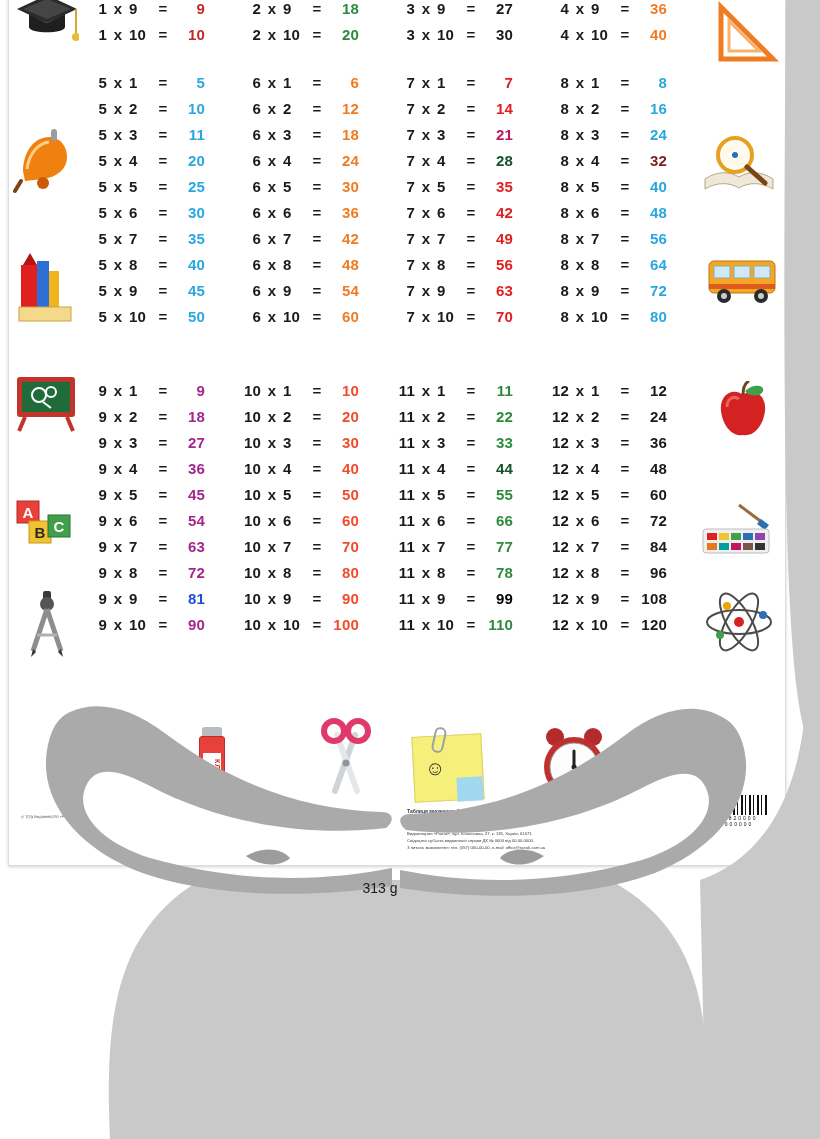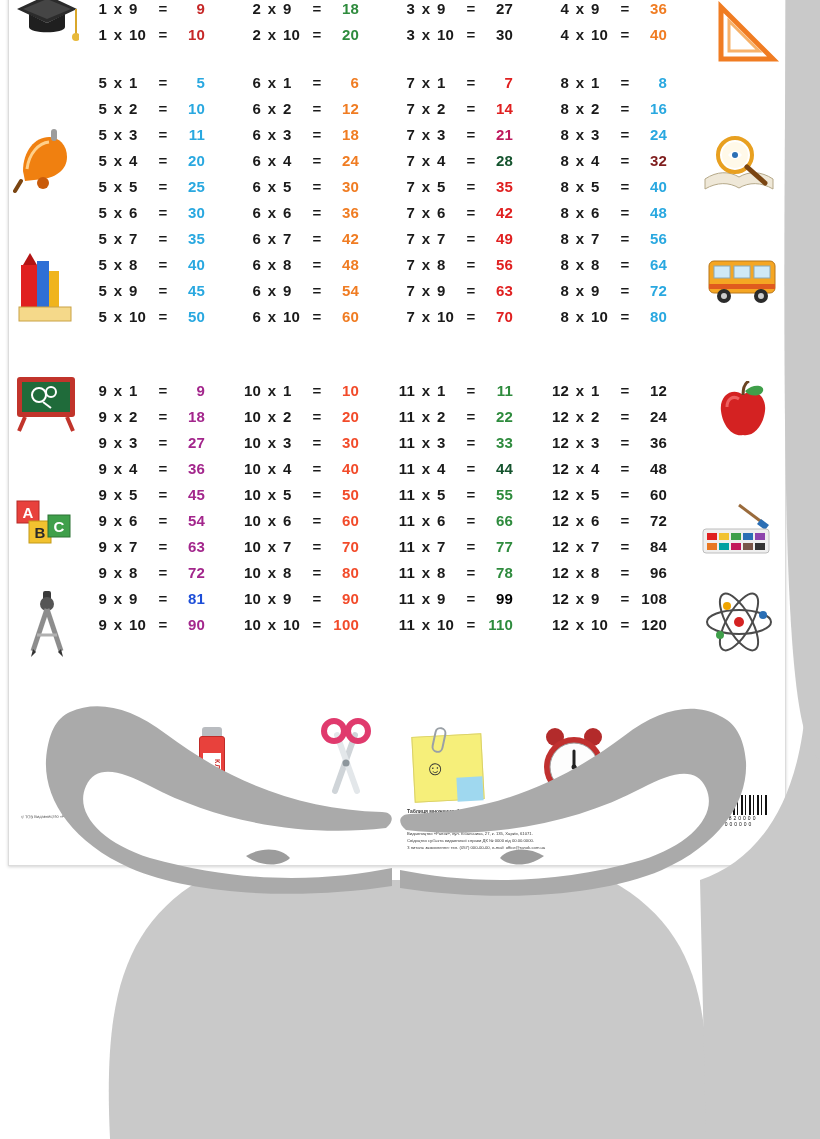--- a/index.html
+++ b/index.html
@@ -1018,14 +1018,15 @@
     <path d="M786 0 L820 0 L820 760 C790 740 780 600 786 0 Z" fill="#c9c9c9"></path>
 
     <path d="M70 712 C96 700 130 706 166 734 C230 782 300 810 382 812 C392 812 396 820 386 828 C300 838 214 820 150 786 C120 770 96 764 86 786 C74 812 100 842 150 858 C250 886 330 880 392 868 L392 886 C300 900 196 896 130 868 C72 842 44 800 46 760 C48 734 56 718 70 712 Z" fill="#aaaaaa"></path>
 
     <path d="M720 716 C694 702 660 708 624 736 C560 784 492 812 410 814 C400 814 396 822 406 830 C492 840 578 822 642 788 C672 772 696 766 706 788 C718 814 692 844 642 860 C542 888 462 882 400 870 L400 888 C492 902 596 898 662 870 C720 844 748 802 746 762 C744 736 734 722 720 716 Z" fill="#aaaaaa"></path>
 
     <path d="M246 856 C262 846 282 848 290 858 C282 866 262 868 246 856 Z" fill="#9c9c9c"></path>
     <path d="M544 856 C528 846 508 848 500 858 C508 866 528 868 544 856 Z" fill="#9c9c9c"></path>
   </svg>
 
+  <div class="weight">313 g</div>
 
 </div>
 
 </body></html>

